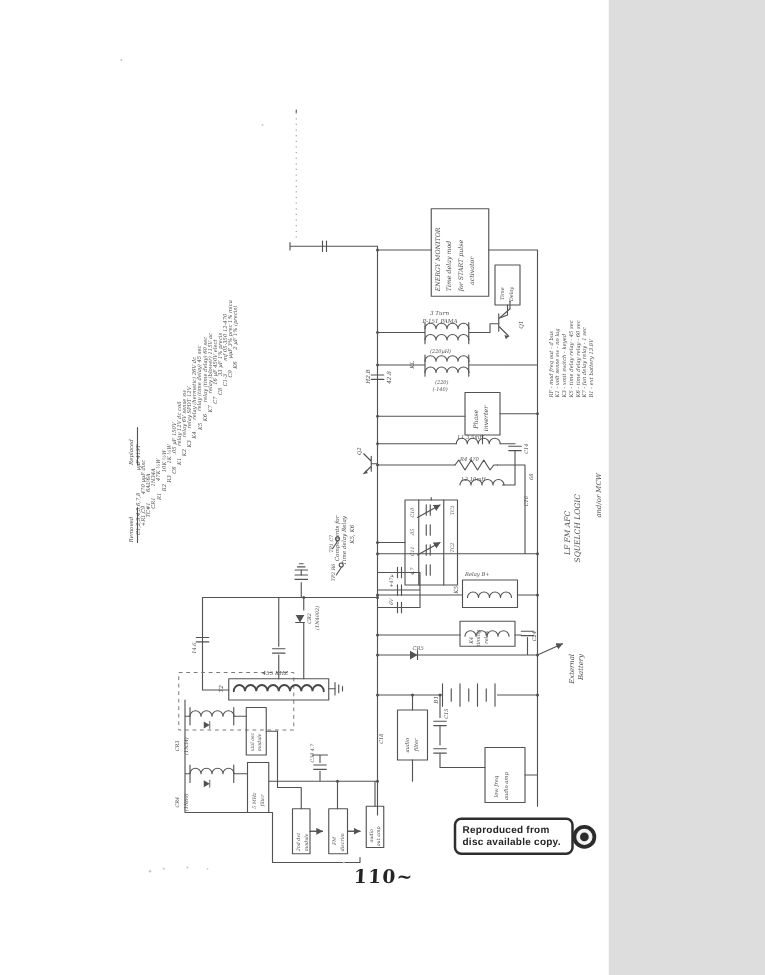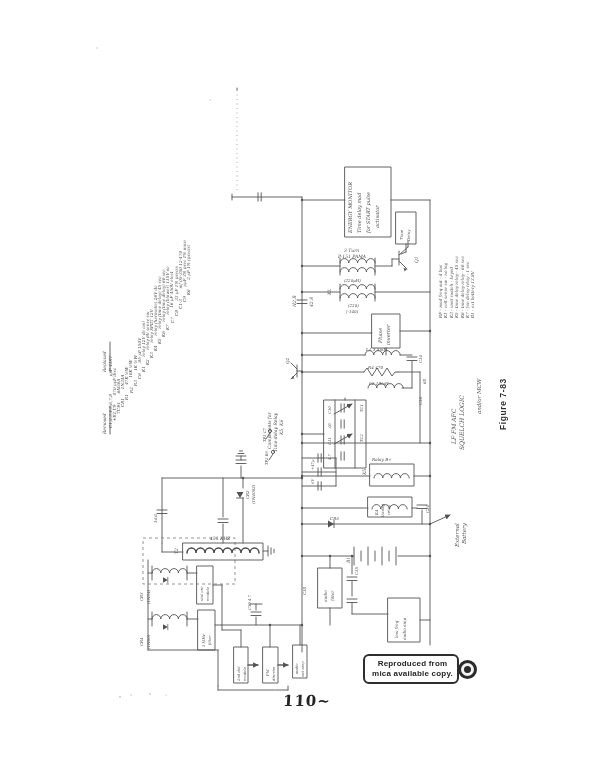--- a/index.html
+++ b/index.html
@@ -1,17 +1,17 @@
 <!DOCTYPE html>
 <html><head>
 <meta charset="utf-8">
 <style>
   html,body{margin:0;padding:0;background:#ddd;}
-  .sheet{position:relative;width:612px;height:780px;background:#ffffff;overflow:hidden;
-         font-family:"Liberation Sans",sans-serif;text-align:center;}
+  .sheet{position:relative;width:487px;height:780px;background:#ffffff;overflow:hidden;
+         font-family:"Liberation Sans",sans-serif;}
   svg{position:absolute;left:0;top:0;opacity:.93;}
   .w{stroke:#454545;stroke-width:.9;fill:none;stroke-linecap:round;stroke-linejoin:round;}
   .wb{stroke:#3a3a3a;stroke-width:1.5;fill:none;stroke-linecap:round;}
   .wd{stroke:#6f6f6f;stroke-width:.8;fill:none;stroke-dasharray:3,3;}
   .wdot{stroke:#9a9a9a;stroke-width:.9;fill:none;stroke-dasharray:1,3.5;}
   .fill{fill:#454545;stroke:none;}
   .speck{fill:#c4c4c4;stroke:none;}
   .hand{font-family:"DejaVu Serif",serif;font-style:italic;fill:#3c3c3c;}
   .printed{font-family:"Liberation Sans",sans-serif;font-weight:bold;font-size:8.5px;
            fill:#1f1f1f;letter-spacing:.6px;}
@@ -350,21 +350,21 @@
 
     <text class="hand" font-size="6" transform="rotate(-90 456 444)" x="456" y="444">LF FM AFC</text>
     <text class="hand" font-size="6" transform="rotate(-90 464 450)" x="464" y="450">SQUELCH  LOGIC</text>
     <text class="hand" font-size="5.5" transform="rotate(-90 481 414)" x="481" y="414">and/or MCW</text>
 
     <text class="printed" transform="rotate(-90 506 430)" x="506" y="430">Figure 7-83</text>
   </svg>
 
   <div class="stamp">
     <div>Reproduced from</div>
-    <div>mica available copy.</div>
+    <div>disc available copy.</div>
   </div>
   <div class="emblem">
     <div class="emblem-core">
       <div class="emblem-dot"></div>
     </div>
   </div>
 
   <div class="pageno">110~</div>
 </div>
 

